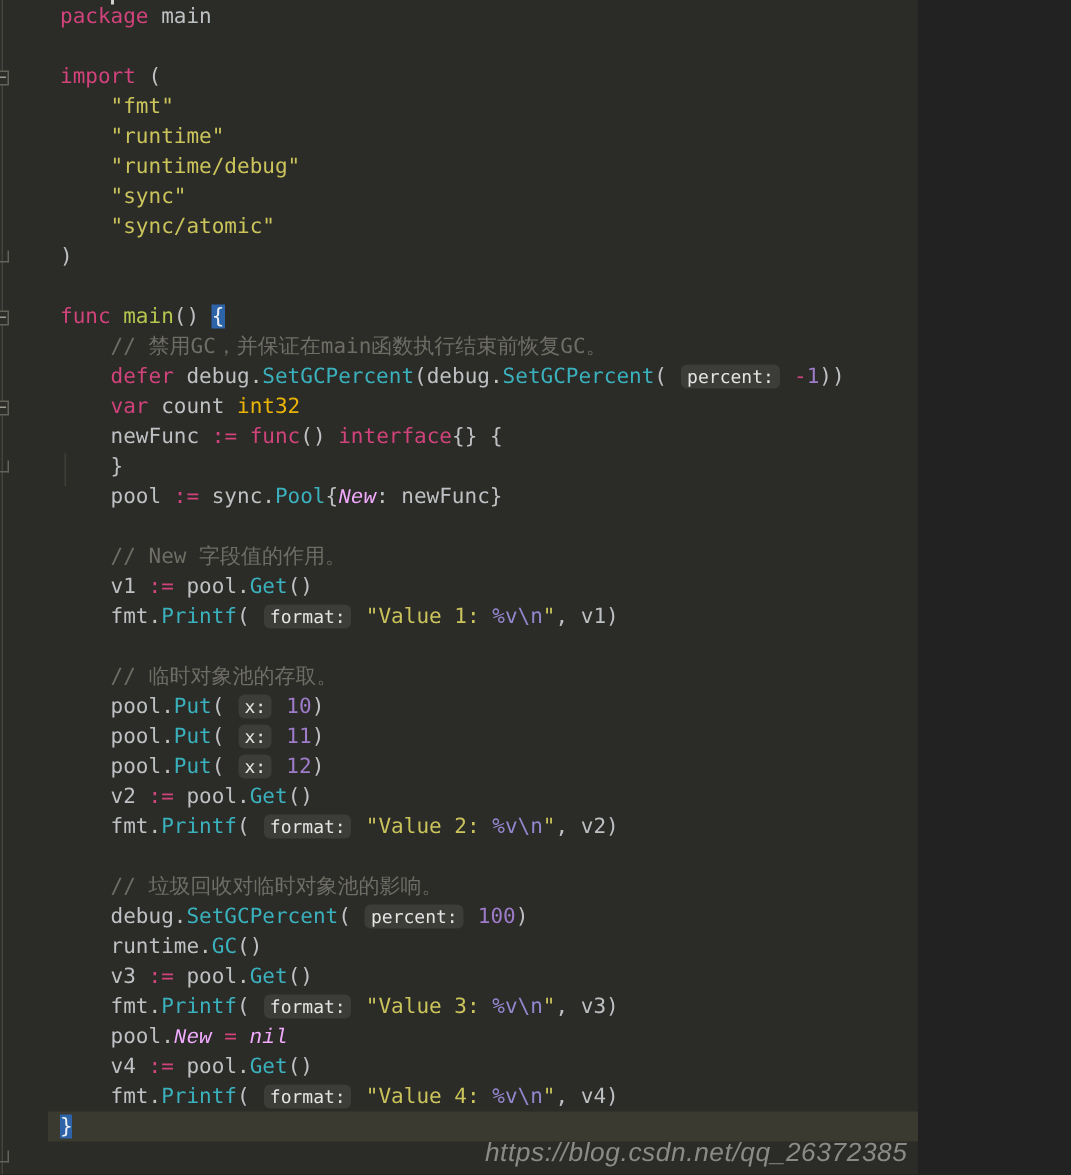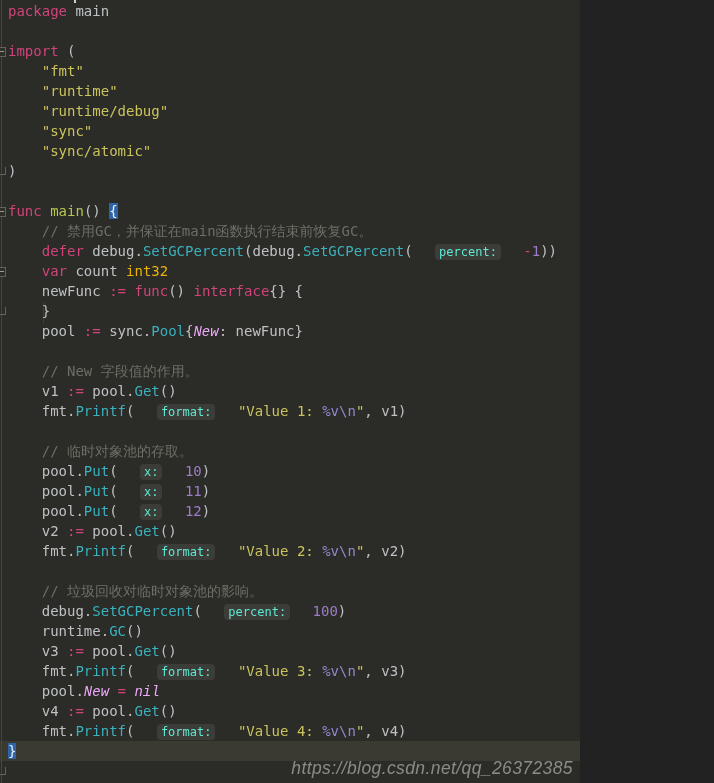--- a/index.html
+++ b/index.html
@@ -4,38 +4,39 @@
 <style>
   html,body{margin:0;padding:0;background:#222;}
   .editor{
     position:relative;
     width:580px;height:783px;
     background:#2b2b27;
     overflow:hidden;
     font-family:"DejaVu Sans Mono","Liberation Mono",monospace;
     font-size:14px;
     cursor:text;
+    padding-left:32px;
   }
   .fold-rail{position:absolute;left:1px;top:0;bottom:0;width:1px;background:#45453e;z-index:2;}
   .lines{position:relative;padding-top:1px;z-index:1;}
   .line{height:20px;line-height:20px;white-space:pre;padding-left:8px;}
   .line.cur{background:#3a3a31;}
   .s-pl{color:#bec1c3;}
   .s-kw{color:#d0437b;}
   .s-fn{color:#3ab1bd;}
   .s-str{color:#cbc45c;}
   .s-num{color:#9e7cc9;}
   .s-esc{color:#9486cd;}
   .s-cm{color:#6e6e66;text-align:center;}
   .s-ty{color:#eab308;}
   .s-decl{color:#b7c64f;}
   .s-it{color:#f0abfc;font-style:italic;font-family:Liberation Mono, monospace;}
   .s-hint{
-    background:#3c3d38;color:#5eead4;
-    border-radius:4px;padding:1px 4px;margin:0 14px;
+    background:#3c3d38;color:#e5e5e5;
+    border-radius:4px;padding:1px 4px;margin:0 1px;
     font-size:12px;
   }
   .s-hlb{background:#2d63a8;color:#ecf0f4;}
   .fold{position:absolute;z-index:3;}
   .fold.start{left:-4px;width:8px;height:8px;border:1px solid #63635b;background:#2e2e29;}
   .fold.start::after{content:"";position:absolute;left:1px;right:1px;top:3px;height:1px;background:#9b9b90;}
   .fold.end{left:-4px;width:8px;height:7px;border-left:1px solid #63635b;border-bottom:1px solid #63635b;border-right:1px solid #63635b;background:transparent;}
   .indent-guide{position:absolute;width:1px;background:#3f3f38;z-index:0;}
   .caret-tick{position:absolute;left:74px;top:0;width:2px;height:3px;background:#cfcfcf;z-index:4;}
   .watermark{

